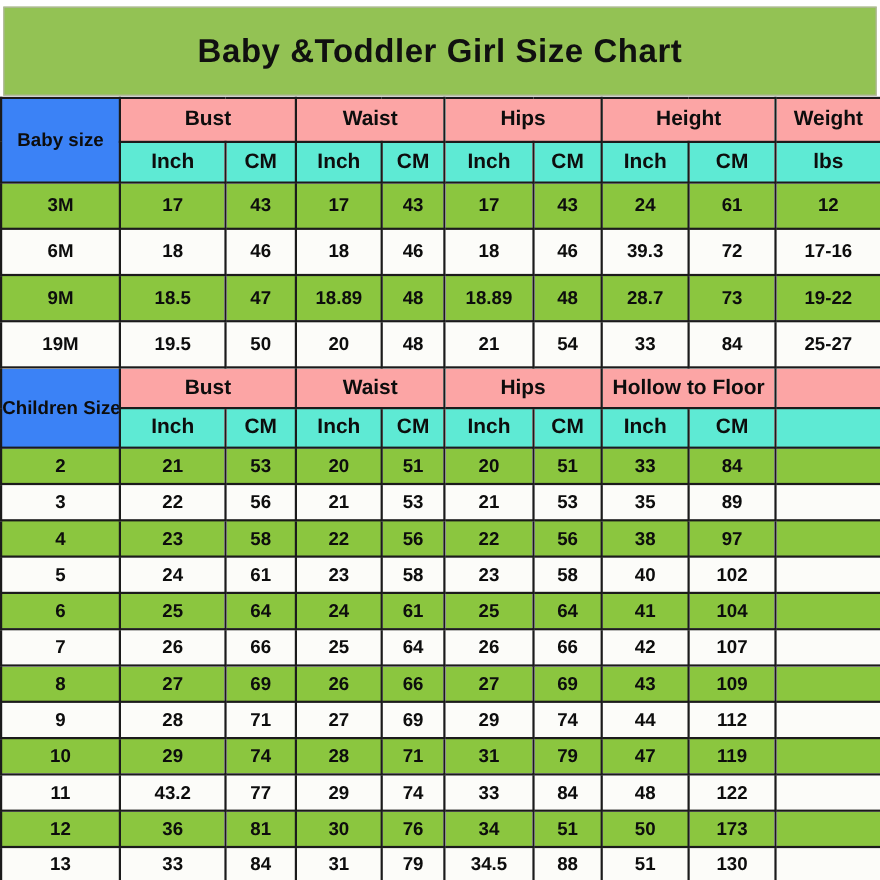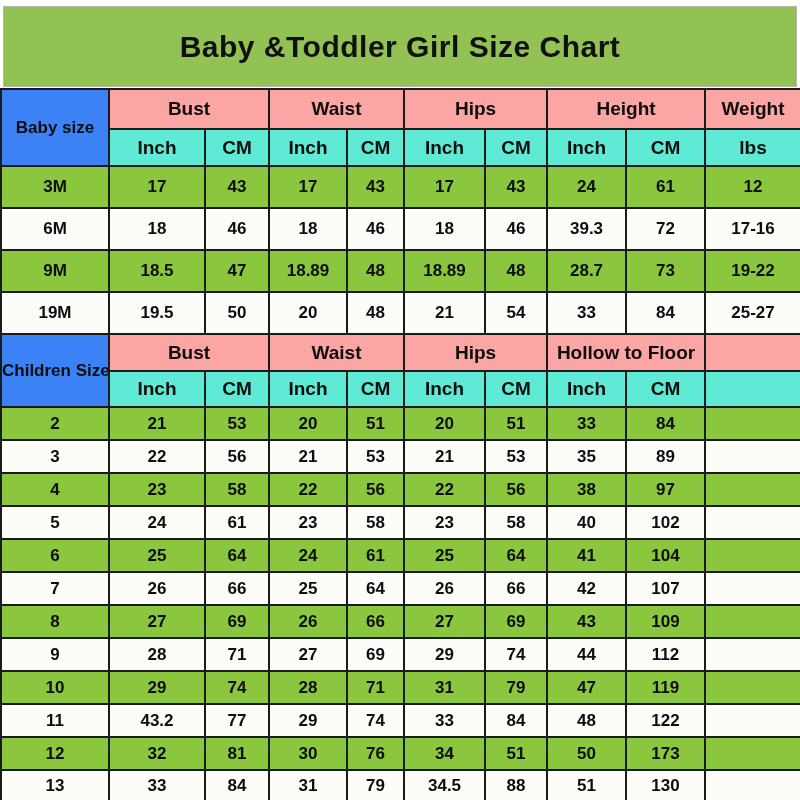--- a/index.html
+++ b/index.html
@@ -294,21 +294,21 @@
             <td class="val">29</td>
             <td class="val">74</td>
             <td class="val">33</td>
             <td class="val">84</td>
             <td class="val">48</td>
             <td class="val">122</td>
             <td class="val"></td>
           </tr>
           <tr class="h-child shade-green">
             <td class="rowlabel">12</td>
-            <td class="val">32</td>
+            <td class="val">36</td>
             <td class="val">81</td>
             <td class="val">30</td>
             <td class="val">76</td>
             <td class="val">34</td>
             <td class="val">51</td>
             <td class="val">50</td>
             <td class="val">173</td>
             <td class="val"></td>
           </tr>
           <tr class="h-child shade-white row13">

